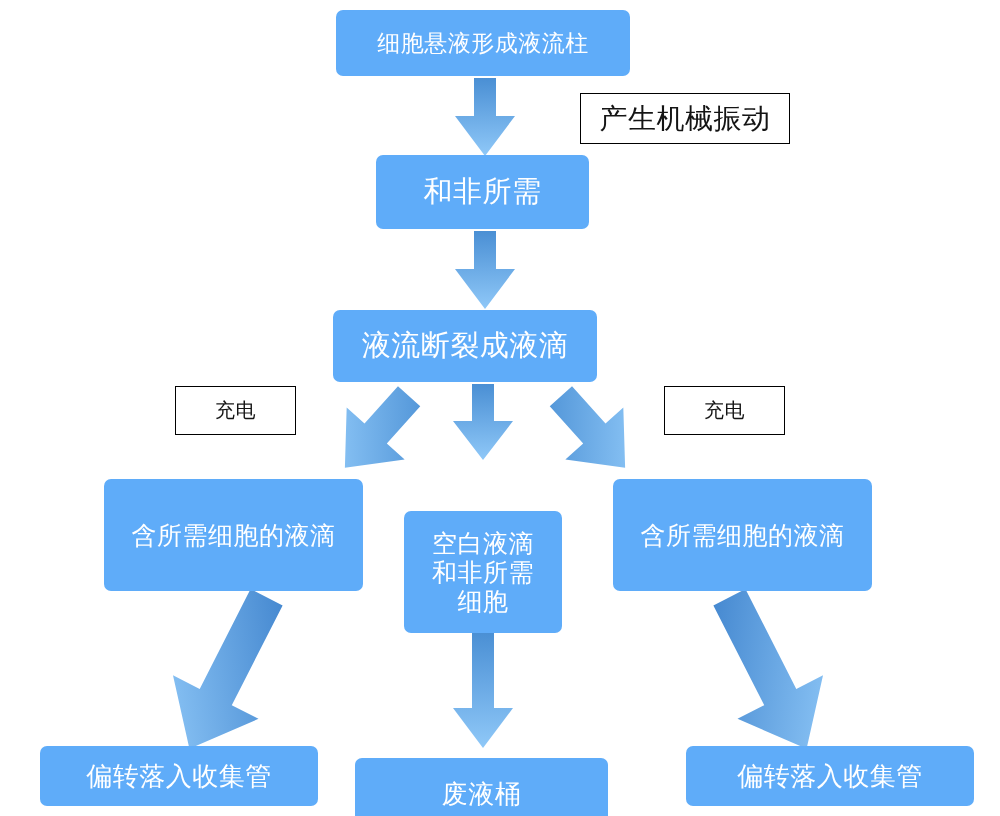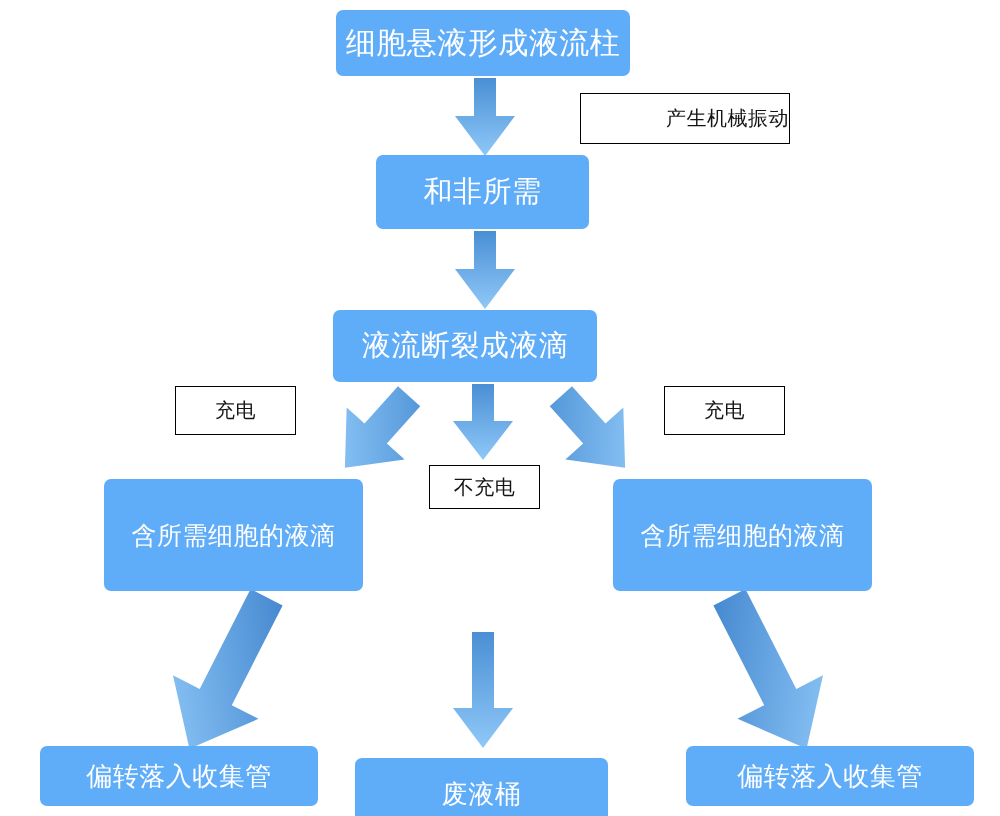--- a/index.html
+++ b/index.html
@@ -151,62 +151,64 @@
           <stop offset="0%" stop-color="#3E82CC"></stop>
           <stop offset="100%" stop-color="#8FC8F8"></stop>
         </linearGradient>
       </defs>
       <g transform="rotate(-27 80 85)">
         <polygon points="62,0 98,0 98,112 128,112 80,170 32,112 62,112" fill="url(#gd4)"></polygon>
       </g>
     </svg>
   </div>
 
-  <div class="node" style="left:336px; top:10px; width:294px; height:66px; font-size:30px;">
+  <div class="node" style="left:336px; top:10px; width:294px; height:66px; font-size:23px;">
     <span>细胞悬液形成液流柱</span>
   </div>
 
   <div class="node" style="left:376px; top:155px; width:213px; height:74px; font-size:29px;">
     <span>和非所需</span>
   </div>
 
   <div class="node" style="left:333px; top:310px; width:264px; height:72px; font-size:29px;">
     <span>液流断裂成液滴</span>
   </div>
 
   <div class="node" style="left:104px; top:479px; width:259px; height:112px; font-size:25px;">
     <span>含所需细胞的液滴</span>
   </div>
 
+  <div class="node" style="left:404px; top:511px; width:158px; height:122px; font-size:25px;">
+    <span>空白液滴
+和非所需
+细胞</span>
+  </div>
 
   <div class="node" style="left:613px; top:479px; width:259px; height:112px; font-size:25px;">
     <span>含所需细胞的液滴</span>
   </div>
 
   <div class="node" style="left:40px; top:746px; width:278px; height:60px; font-size:26px;">
     <span>偏转落入收集管</span>
   </div>
 
   <div class="node" style="left:355px; top:750px; width:253px; height:72px; font-size:26px;margin-top:8px;">
     <span>废液桶</span>
   </div>
 
   <div class="node" style="left:686px; top:746px; width:288px; height:60px; font-size:26px;">
     <span>偏转落入收集管</span>
   </div>
 
-  <div class="label-box" style="left:580px; top:93px; width:210px; height:51px; font-size:20px;justify-content:flex-end;">
+  <div class="label-box" style="left:580px; top:93px; width:210px; height:51px; font-size:28px;">
     <span>产生机械振动</span>
   </div>
 
   <div class="label-box" style="left:175px; top:386px; width:121px; height:49px; font-size:20px;">
     <span>充电</span>
   </div>
 
   <div class="label-box" style="left:664px; top:386px; width:121px; height:49px; font-size:20px;">
     <span>充电</span>
   </div>
 
-  <div class="label-box" style="left:429px; top:465px; width:111px; height:44px; font-size:20px;">
-    <span>不充电</span>
-  </div>
 
 </div>
 
 </body></html>

